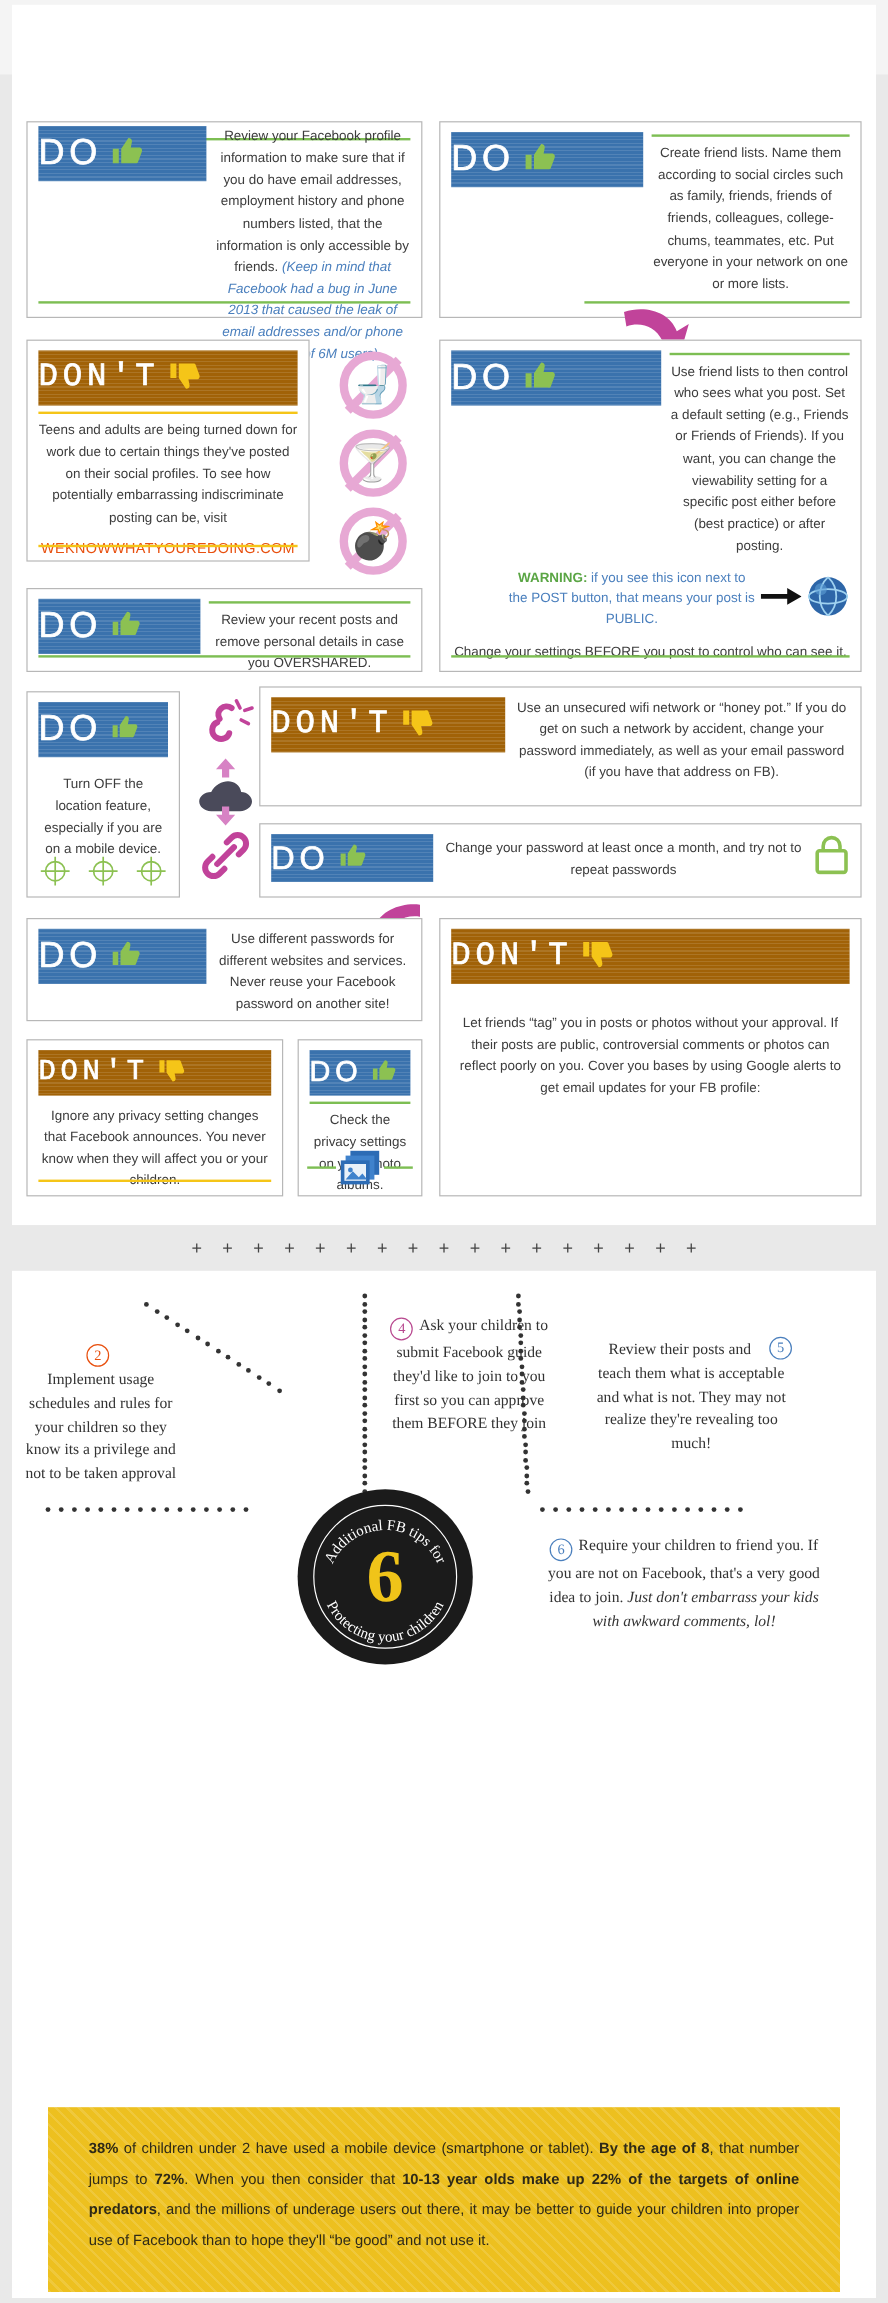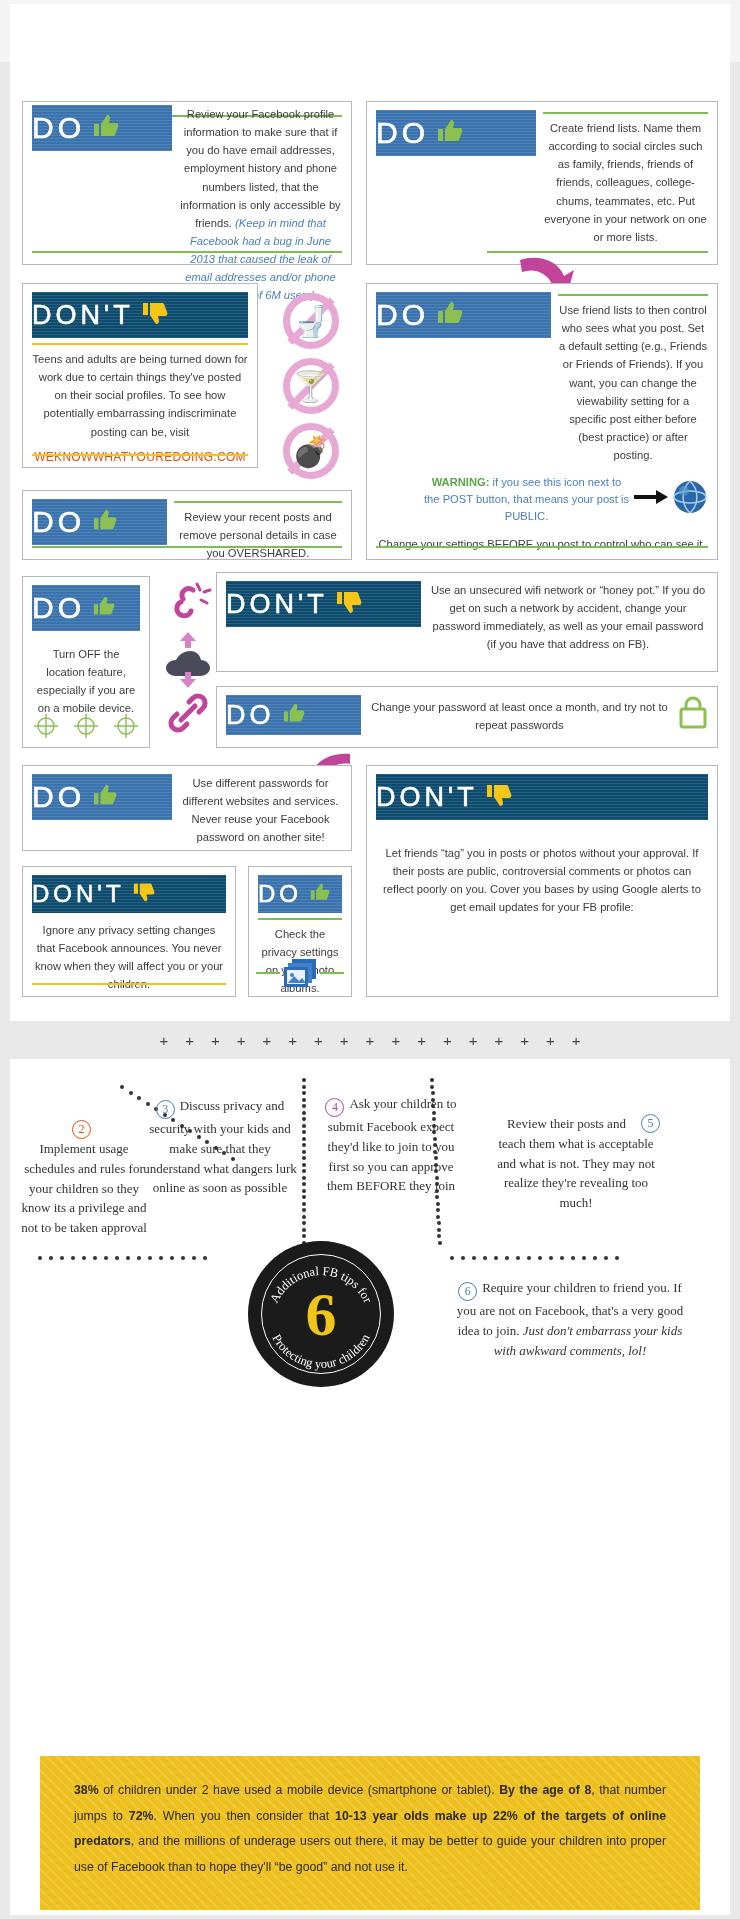--- a/index.html
+++ b/index.html
@@ -40,21 +40,21 @@
   
   .card {
     position: absolute; background: #fff;
     border: 1px solid #b7b7b7; padding: 8px 9px;
   }
   .badge {
     height: 46px; display: flex; align-items: center; 
     gap: 6px; position: relative;
   }
   .badge.do { background: #3a72ad; }
-  .badge.dont { background: #0c4a6e; }
+  .badge.dont { background: #a16207; font-family: Liberation Mono, monospace; }
   .badge::after {
     content: ""; position: absolute; inset: 0;
     background: repeating-linear-gradient(to bottom,
       rgba(255,255,255,0.12) 0px, rgba(255,255,255,0.12) 1px,
       rgba(0,0,0,0) 1px, rgba(0,0,0,0) 3px);
     pointer-events: none;
   }
   .badge-word {
     color: #fff; font-size: 30px; letter-spacing: 4px; line-height: 1;
     -webkit-text-stroke: 0.6px #fff; z-index: 1;
@@ -592,26 +592,23 @@
       <i style="left: 143px; top: 0px;"></i>
       <i style="left: 154px; top: 0px;"></i>
       <i style="left: 165px; top: 0px;"></i>
     </div>
 
   <div class="tip" style="left:20px;top:1116px;width:128px;">
     <span class="tip-num orange">2</span><br>
     <span>Implement usage schedules and rules for your children so they know its a privilege  and not to be taken approval</span>
   </div>
 
-  <div class="tip" style="left:140px;top:1096px;width:160px;">
-    <span class="tip-num blue">3</span><span>Discuss privacy and security with your kids and make sure that they understand what dangers lurk online as soon as possible</span>
-  </div>
 
   <div class="tip" style="left:316px;top:1094px;width:150px;">
-    <span class="tip-num">4</span><span>Ask your children to submit Facebook expect they'd like to join to you first so you can approve them BEFORE they join</span>
+    <span class="tip-num">4</span><span>Ask your children to submit Facebook guide they'd like to join to you first so you can approve them BEFORE they join</span>
   </div>
 
   <div class="tip" style="left:492px;top:1114px;width:168px;">
     <span class="tip-num blue" style="float:right;margin-right:0;">5</span>
     <span>Review their posts and teach them what is acceptable and what is not. They may not realize they're revealing too much!</span>
   </div>
 
 
   <div class="tip" style="left:448px;top:1278px;width:244px;text-align:center;">
     <span class="tip-num blue">6</span><span>Require your children to friend you. If you are not on Facebook, that's a very good idea to join. </span><span style="font-style:italic;">Just don't embarrass your kids with awkward comments, lol!</span>

